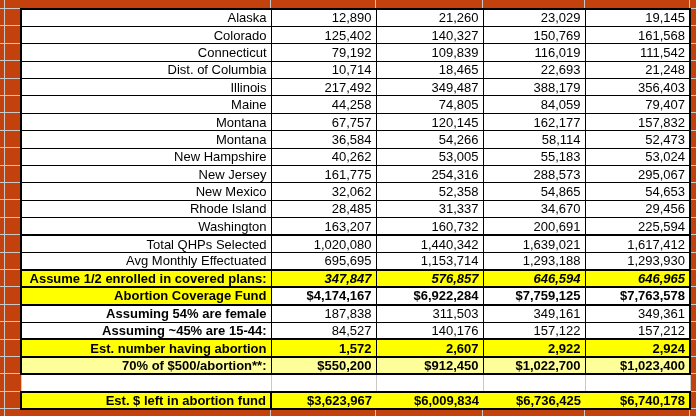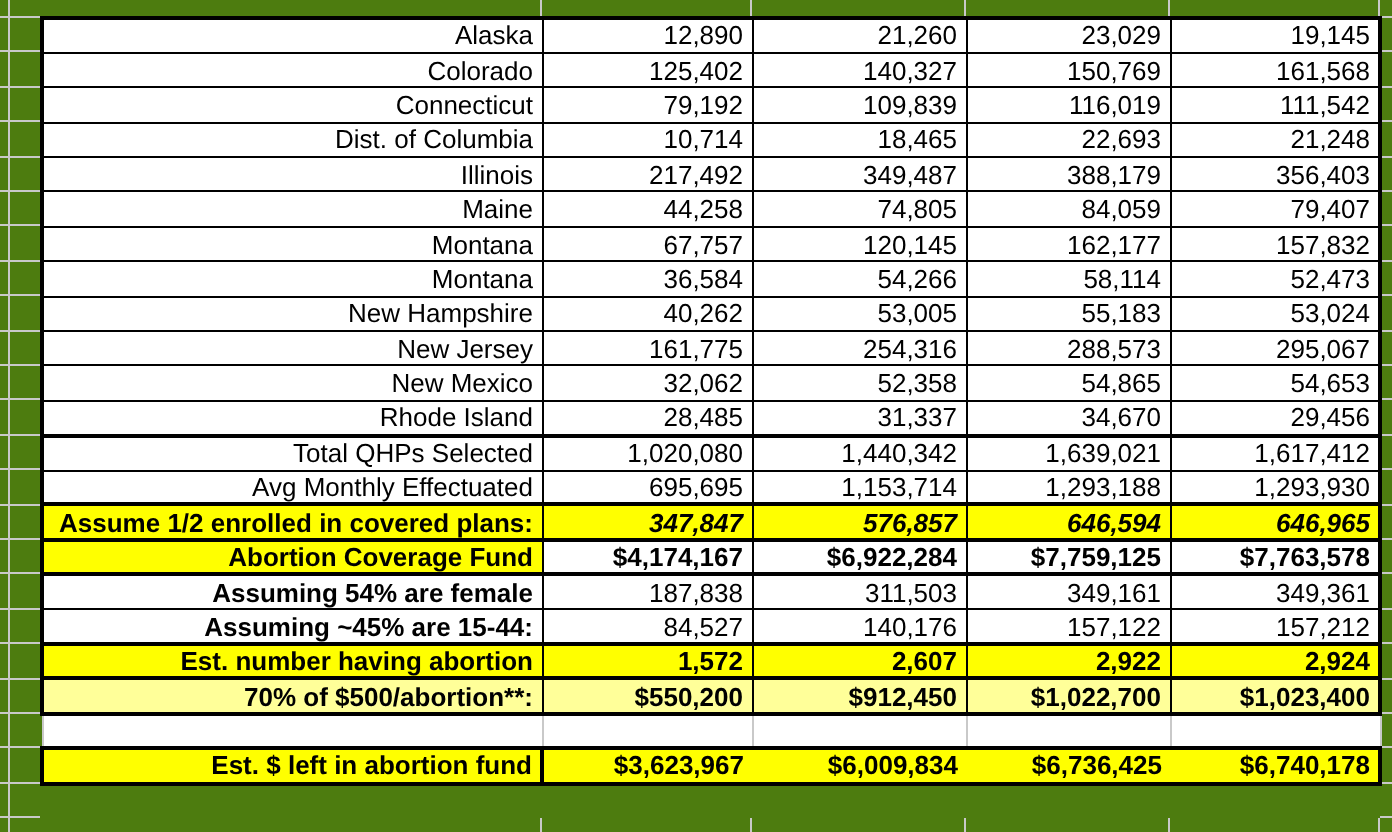--- a/index.html
+++ b/index.html
@@ -3,21 +3,21 @@
 <meta charset="utf-8">
 <style>
   :root{
     --yl:#ffff00;
     --pale:#ffff99;
     --grid:#c9c9c9;
     --bd:#000000;
   }
   html,body{margin:0;padding:0;background:#ffffff;}
   .sheet{
-    position:relative;width:696px;height:416px;background:#4d7c0f;overflow:hidden;
+    position:relative;width:696px;height:416px;background:#c2410c;overflow:hidden;
     font-family:"Liberation Sans","DejaVu Sans",sans-serif;
   }
   table.grid{
     position:absolute;left:20px;top:8px;
     border-collapse:collapse;table-layout:fixed;
   }
   table.grid tr{height:17.4px;}
   table.grid td{
     border:1px solid var(--bd);
     font-size:13px;line-height:1;
@@ -207,20 +207,27 @@
           <td class="val">54,865</td>
           <td class="val">54,653</td>
         </tr>
         <tr class="plain">
           <td class="label">Rhode Island</td>
           <td class="val">28,485</td>
           <td class="val">31,337</td>
           <td class="val">34,670</td>
           <td class="val">29,456</td>
         </tr>
+        <tr class="plain">
+          <td class="label">Washington</td>
+          <td class="val">163,207</td>
+          <td class="val">160,732</td>
+          <td class="val">200,691</td>
+          <td class="val">225,594</td>
+        </tr>
         <tr class="total">
           <td class="label">Total QHPs Selected</td>
           <td class="val">1,020,080</td>
           <td class="val">1,440,342</td>
           <td class="val">1,639,021</td>
           <td class="val">1,617,412</td>
         </tr>
         <tr class="plain">
           <td class="label">Avg Monthly Effectuated</td>
           <td class="val">695,695</td>

